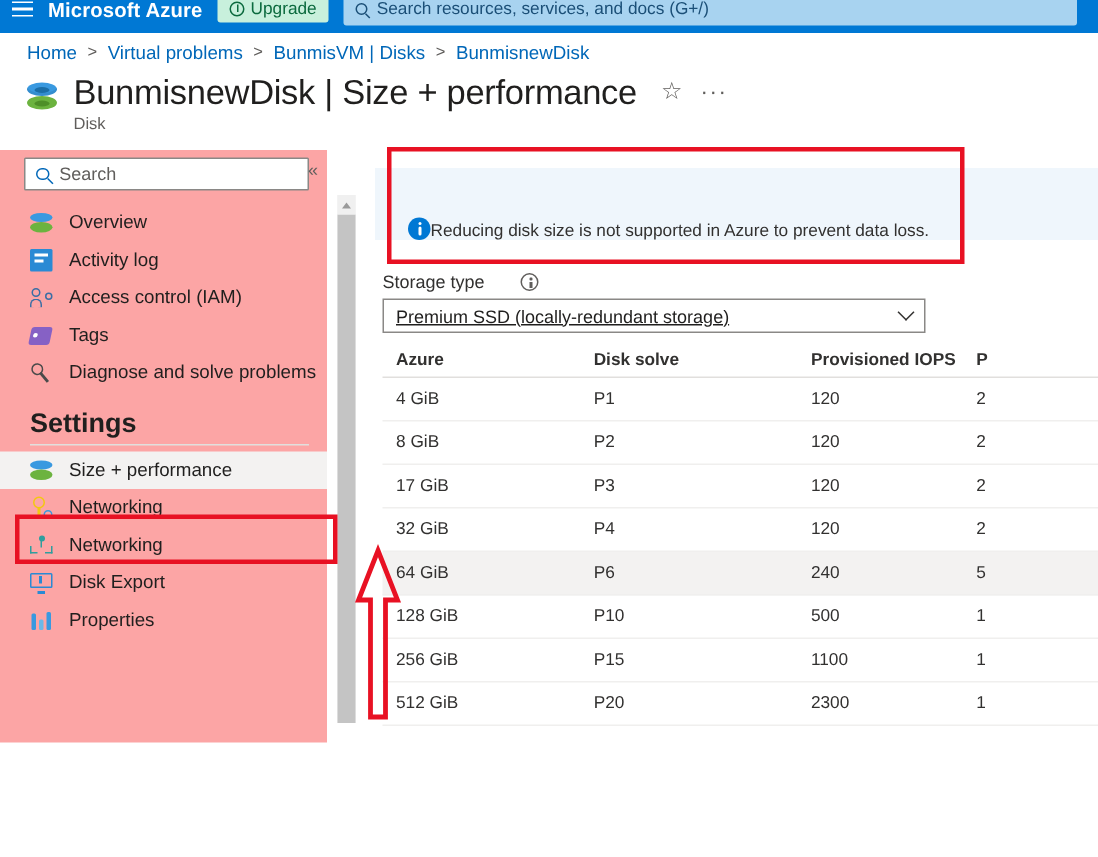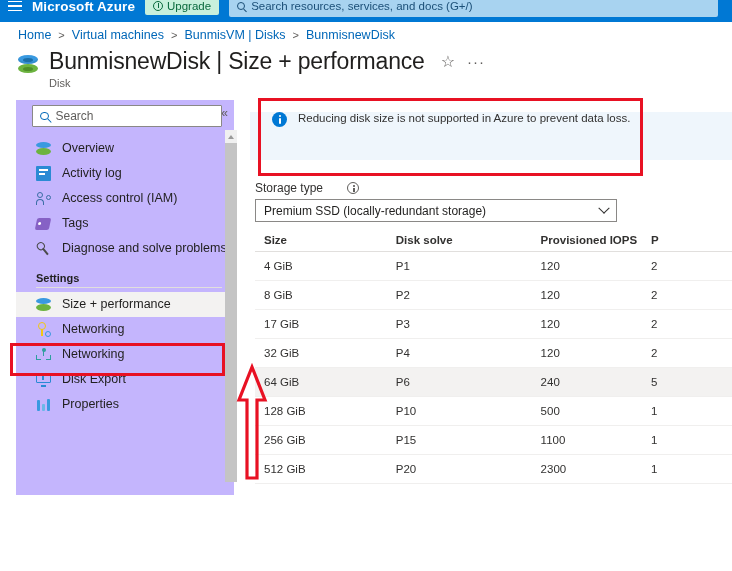--- a/index.html
+++ b/index.html
@@ -60,41 +60,41 @@
   .disk-icon .d2 { top:10px; background:#6cb33f; }
   .disk-icon .d2:after{content:"";position:absolute;left:5px;top:2.5px;width:10px;height:4px;border-radius:50%;background:#4e8f28;}
   .title-block { display:flex; flex-direction:column; }
   .title-line { display:flex; align-items:center; }
   .page-title { font-size:23px; color:#201f1e; font-weight:400; white-space:nowrap; letter-spacing:-.2px; }
   .star-ic { margin-left:16px; font-size:16px; color:#605e5c; line-height:1; cursor:pointer; }
   .dots-ic { margin-left:12px; font-size:15px; color:#605e5c; line-height:1; letter-spacing:1px; cursor:pointer; }
   .page-sub { font-size:11px; color:#605e5c; margin-top:2px; }
 
   
-  .leftnav { position:absolute; left:16px; top:100px; width:218px; height:395px; background:#c4b5fd; }
+  .leftnav { position:absolute; left:0; top:100px; width:218px; height:395px; background:#fca5a5; }
   .nav-search {
     margin:5px 12px 0 16px; height:22px; border:1px solid #8a8886; background:#fff;
     display:flex; align-items:center; gap:7px; padding:0 7px; border-radius:1px;
   }
   .nav-search .mg2 { width:8.5px; height:8.5px; border:1.3px solid #0067b8; border-radius:50%; position:relative; flex:none; }
   .nav-search .mg2:after{ content:""; position:absolute; right:-3.5px; bottom:-2.5px; width:4.5px; height:1.3px; background:#0067b8; transform:rotate(45deg);}
   .nav-search span { font-size:12px; color:#605e5c; }
   .collapse-ch {
     position:absolute; right:6px; top:7px; font-size:12px; color:#605e5c; cursor:pointer; line-height:1;
   }
   .nav-list { margin-top:9px; }
   .nav-item {
     display:flex; align-items:center; height:25px; padding-left:20px; gap:11px;
     font-size:12.5px; color:#201f1e; cursor:pointer; white-space:nowrap;
   }
   .nav-item.selected { background:#f3f2f1; }
   .nav-ic { width:15px; height:15px; position:relative; flex:none; }
   .nav-label { line-height:1; }
   .nav-section {
-    font-size:11px; color:#201f1e; font-weight:600;
+    font-size:18px; color:#201f1e; font-weight:600;
     padding-left:20px; margin-top:11px; margin-bottom:3px;
   }
   .nav-divider { height:1px; background:#e1dfdd; margin:2px 12px 4px 20px; }
 
   
   .ic-overview .t{position:absolute;left:0;top:1px;width:15px;height:6px;border-radius:50%;background:#3999e0;}
   .ic-overview .b{position:absolute;left:0;top:7px;width:15px;height:7px;border-radius:50%;background:#6cb33f;}
   .ic-activity{background:#2a8ad4;border-radius:1px;}
   .ic-activity:before{content:"";position:absolute;left:3px;top:3px;width:9px;height:1.6px;background:#fff;}
   .ic-activity:after{content:"";position:absolute;left:3px;top:7px;width:6px;height:1.6px;background:#fff;}
@@ -132,39 +132,39 @@
   }
   .scroll-up {
     position:absolute; left:225px; top:130px; width:12px; height:13px; background:#f0f0f0;
     display:flex; align-items:center; justify-content:center;
   }
   .scroll-up .ar { width:0;height:0;border-left:3.5px solid transparent;border-right:3.5px solid transparent;border-bottom:4.5px solid #9a9a9a; }
   .scroll-thumb { position:absolute; left:225px; top:143px; width:12px; height:339px; background:#c4c4c4; }
 
   .info-banner {
     position:absolute; left:250px; top:112px; width:482px; height:48px;
-    background:#eff6fc; display:flex; align-items:flex-start; padding-left:22px; gap:11px;
+    background:#eff6fc; display:flex; align-items:flex-end; padding-left:22px; 
   }
   .info-ic { width:15px; height:15px; border-radius:50%; background:#0078d4; position:relative; flex:none; }
   .info-ic:before{content:"";position:absolute;left:6.6px;top:2.6px;width:2px;height:2px;border-radius:50%;background:#fff;}
   .info-ic:after{content:"";position:absolute;left:6.6px;top:5.8px;width:2px;height:6px;background:#fff;border-radius:1px;}
   .info-text { font-size:11.5px; color:#323130; white-space:nowrap; }
 
   .lbl-row { position:absolute; left:255px; top:181px; display:flex; align-items:center; gap:24px; }
   .lbl-row .lbl { font-size:12px; color:#323130; }
   .info-sm { width:12px;height:12px;border:1.2px solid #605e5c;border-radius:50%;position:relative;flex:none;cursor:pointer;}
   .info-sm:before{content:"";position:absolute;left:5px;top:2px;width:1.5px;height:1.5px;border-radius:50%;background:#605e5c;}
   .info-sm:after{content:"";position:absolute;left:5px;top:4.6px;width:1.5px;height:4.5px;background:#605e5c;}
 
   .dropdown {
     position:absolute; left:255px; top:199px; width:362px; height:23px;
     border:1px solid #8a8886; background:#fff; display:flex; align-items:center;
     padding:0 8px; font-size:12px; color:#201f1e; cursor:pointer;
   }
-  .dropdown .dd-val { flex:1; white-space:nowrap; overflow:hidden; }
+  .dropdown .dd-val { flex:1; white-space:nowrap; overflow:hidden;text-decoration:underline; }
   .dd-ch { width:8px;height:8px;border-right:1.4px solid #323130;border-bottom:1.4px solid #323130;transform:rotate(45deg) translate(-2px,-2px);flex:none; }
 
   
   .tbl { position:absolute; left:255px; top:228px; width:480px; }
   .tbl-head { display:flex; height:24px; align-items:center; border-bottom:1px solid #e1dfdd; }
   .tbl-head .th { font-size:11.5px; color:#323130; font-weight:600; white-space:nowrap; }
   .tbl-row { display:flex; height:29px; align-items:center; border-bottom:1px solid #f0efee; }
   .tbl-row.alt { background:#f3f2f1; }
   .tbl-row .td { font-size:11.5px; color:#323130; white-space:nowrap; }
   .c-size { width:150px; padding-left:9px; }
@@ -198,21 +198,21 @@
       <div class="hdr-search">
         <span class="mg"></span>
         <span>Search resources, services, and docs (G+/)</span>
       </div>
     </div>
   </div>
 
   <div class="breadcrumb">
     <span class="crumb">Home</span>
     <span class="crumb-sep">&gt;</span>
-    <span class="crumb">Virtual machines</span>
+    <span class="crumb">Virtual problems</span>
     <span class="crumb-sep">&gt;</span>
     <span class="crumb">BunmisVM | Disks</span>
     <span class="crumb-sep">&gt;</span>
     <span class="crumb last">BunmisnewDisk</span>
   </div>
 
   <div class="title-row">
     <div class="disk-icon">
       <div class="d d1"></div>
         <div class="d d2"></div>
@@ -329,21 +329,21 @@
     <span class="lbl">Storage type</span>
     <span class="info-sm"></span>
   </div>
   <div class="dropdown">
     <span class="dd-val">Premium SSD (locally-redundant storage)</span>
     <span class="dd-ch"></span>
   </div>
 
   <div class="tbl">
     <div class="tbl-head">
-      <div class="th c-size">Size</div>
+      <div class="th c-size">Azure</div>
       <div class="th c-tier">Disk solve</div>
       <div class="th c-iops">Provisioned IOPS</div>
       <div class="th c-thr">P</div>
     </div>
 
     <div class="tbl-row">
       <div class="td c-size">4 GiB</div>
       <div class="td c-tier">P1</div>
       <div class="td c-iops">120</div>
       <div class="td c-thr">2</div>

